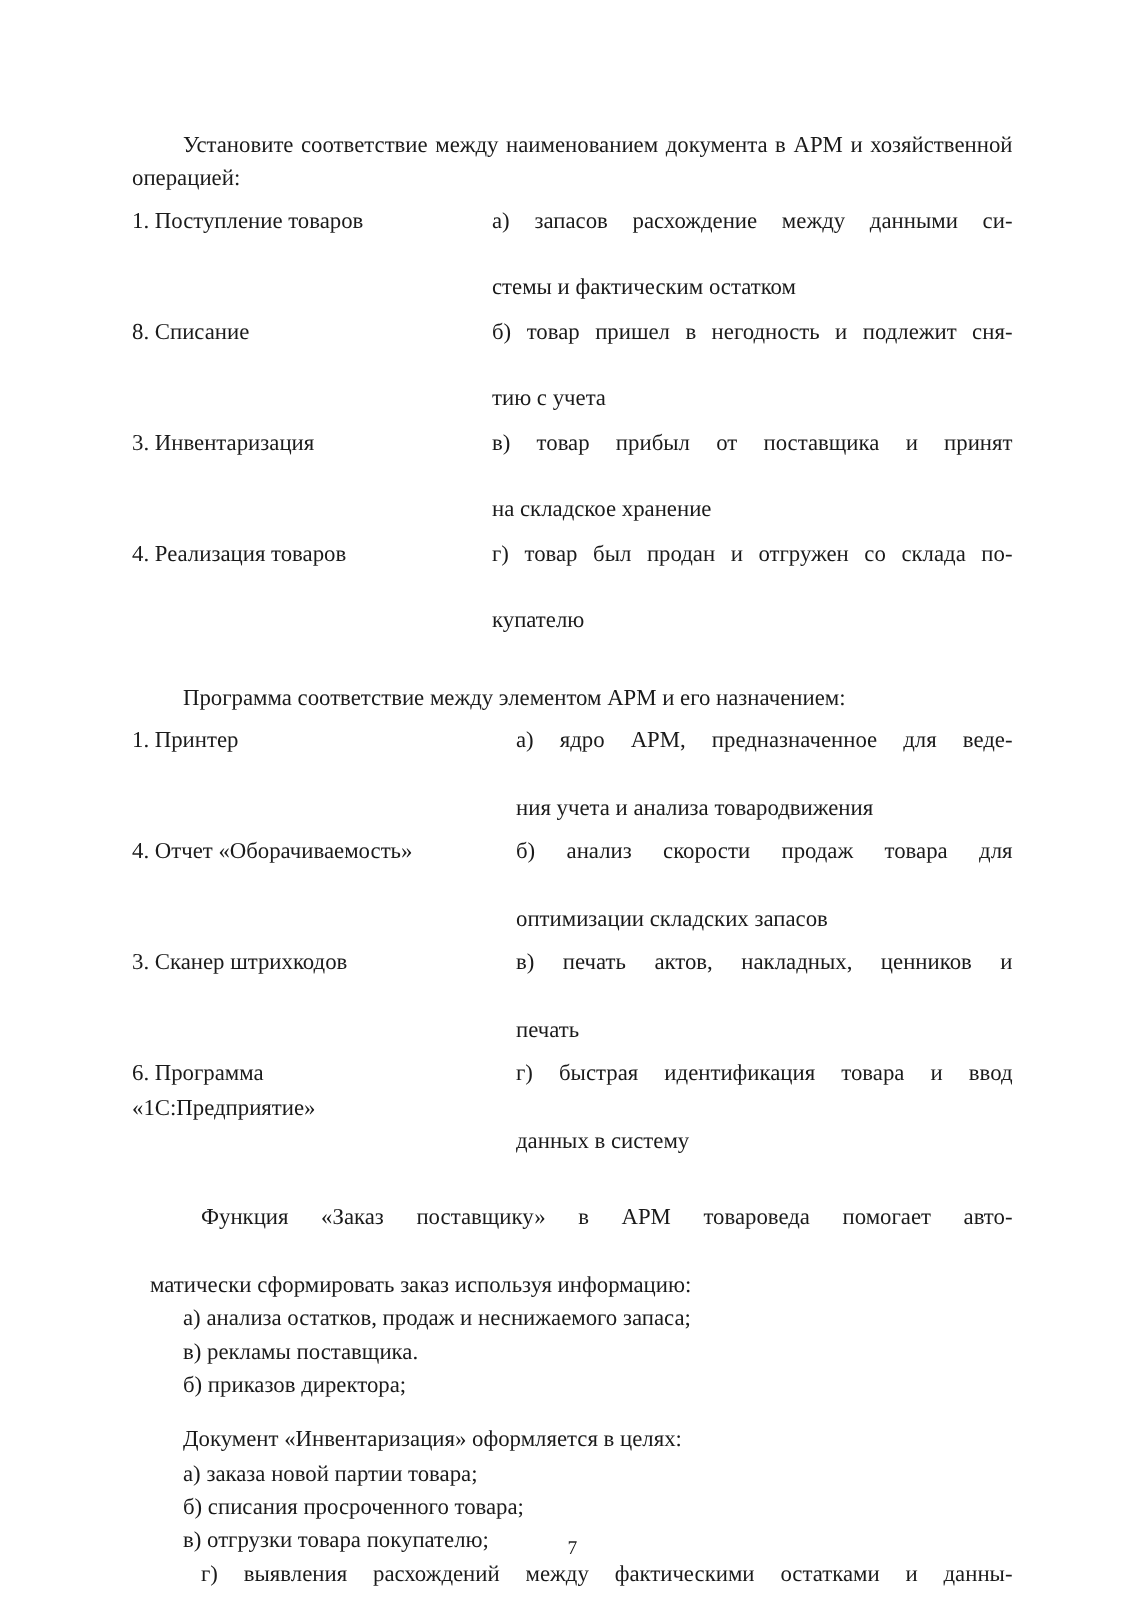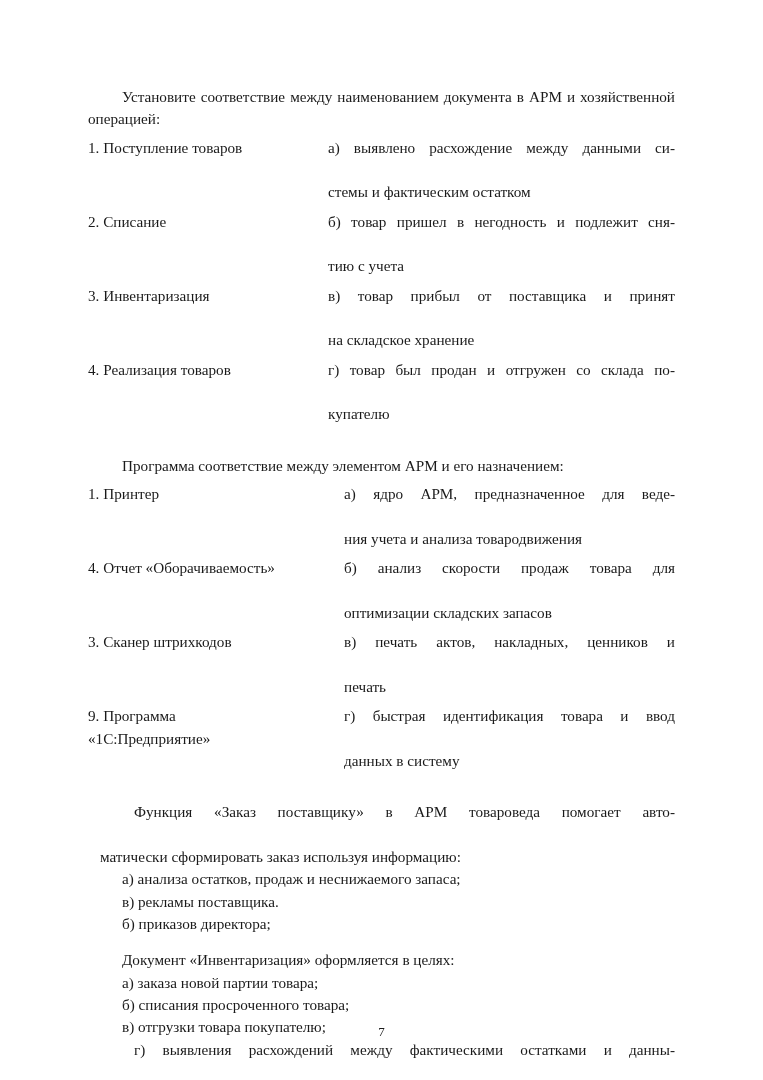--- a/index.html
+++ b/index.html
@@ -109,26 +109,26 @@
 <div class="page">
   <div class="content">
 
     <div>
       <p class="para indent">Установите соответствие между наименованием документа в АРМ и хозяйственной операцией:</p>
       <table class="match-table">
         <tbody>
           <tr>
             <td class="left">1. Поступление товаров</td>
             <td class="right">
-              <span class="stretch">а) выявлено расхождение между данными си-</span>
+              <span class="stretch">а) запасов расхождение между данными си-</span>
               <span>стемы и фактическим остатком</span>
             </td>
           </tr>
           <tr>
-            <td class="left">2. Списание</td>
+            <td class="left">8. Списание</td>
             <td class="right">
               <span class="stretch">б) товар пришел в негодность и подлежит сня-</span>
               <span>тию с учета</span>
             </td>
           </tr>
           <tr>
             <td class="left">3. Инвентаризация</td>
             <td class="right">
               <span class="stretch">в) товар прибыл от поставщика и принят</span>
               <span>на складское хранение</span>
@@ -168,21 +168,21 @@
           <tr>
             <td class="left">3. Сканер штрихкодов</td>
             <td class="right">
               <span class="stretch">в) печать актов, накладных, ценников и</span>
               <span>печать</span>
             </td>
           </tr>
           <tr>
             <td class="left">
               <div class="left-stack">
-                <div>9. Программа</div>
+                <div>6. Программа</div>
                 <div>«1С:Предприятие»</div>
               </div>
             </td>
             <td class="right">
               <span class="stretch">г) быстрая идентификация товара и ввод</span>
               <span>данных в систему</span>
             </td>
           </tr>
         </tbody>
       </table>

